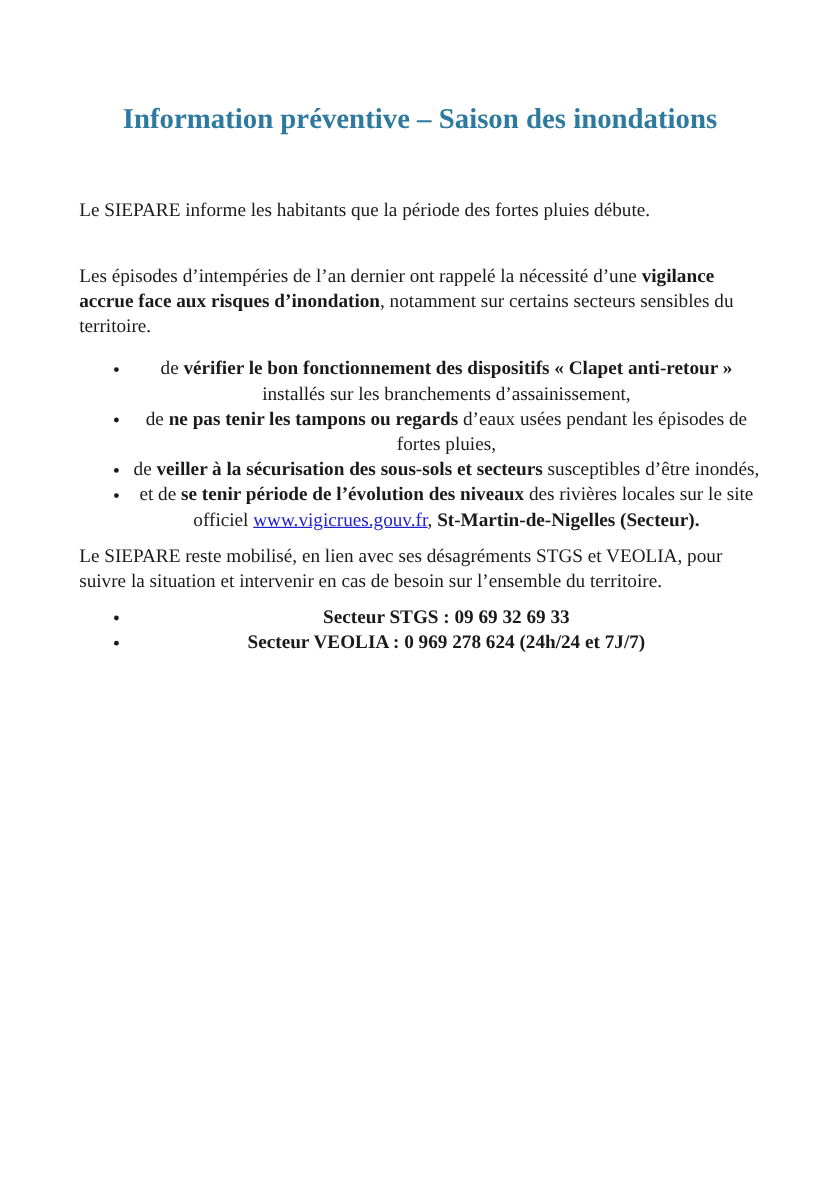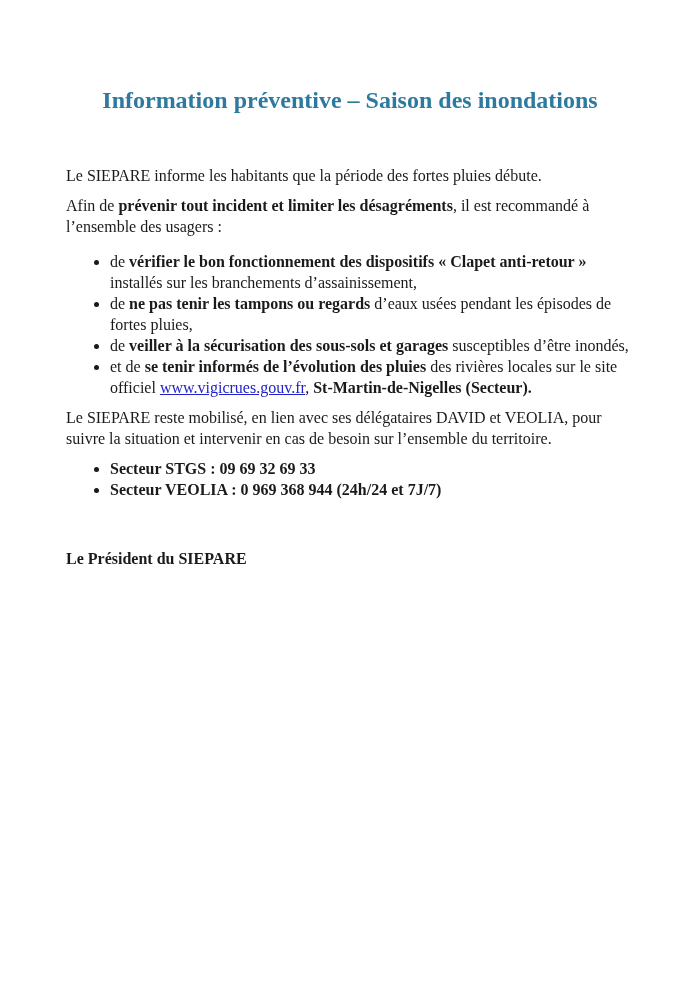--- a/index.html
+++ b/index.html
@@ -42,42 +42,42 @@
   .doc-body > :first-child { margin-top: 0; }
   .gap-none { margin-top: 0 !important; }
   .gap-md   { margin-top: 14px !important; }
   .gap-lg   { margin-top: 34px !important; }
   .gap-xl   { margin-top: 48px !important; }
   .para { margin: 9px 0 0 0; }
   ul.bullets {
     list-style: disc outside;
     padding: 0 0 0 44px;
     margin: 9px 0 0 0;
+    text-align: center;
   }
   ul.bullets li { margin: 0; padding: 0; }
   .b { font-weight: bold; }
   a.doc-link {
     color: var(--link-color);
     cursor: pointer;
   }
 </style>
 </head>
 <body>
 
 <div class="page">
   <h1 class="doc-title">Information préventive – Saison des inondations</h1>
   <div class="doc-body">
       <p class="para"><span>Le SIEPARE informe les habitants que la période des fortes pluies débute.</span></p>
-      <p class="para"><span>Afin de </span><span class="b">prévenir tout incident et limiter les désagréments</span><span>, il est recommandé à l’ensemble des usagers :</span></p>
+      <p class="para gap-lg"><span>Les épisodes d’intempéries de l’an dernier ont rappelé la nécessité d’une </span><span class="b">vigilance accrue face aux risques d’inondation</span><span>, notamment sur certains secteurs sensibles du territoire.</span></p>
       <ul class="bullets gap-md">
         <li><span>de </span><span class="b">vérifier le bon fonctionnement des dispositifs « Clapet anti-retour »</span><span> installés sur les branchements d’assainissement,</span></li>
         <li><span>de </span><span class="b">ne pas tenir les tampons ou regards</span><span> d’eaux usées pendant les épisodes de fortes pluies,</span></li>
-        <li><span>de </span><span class="b">veiller à la sécurisation des sous-sols et garages</span><span> susceptibles d’être inondés,</span></li>
-        <li><span>et de </span><span class="b">se tenir informés de l’évolution des pluies</span><span> des rivières locales sur le site officiel </span><a class="doc-link" href="#">www.vigicrues.gouv.fr</a><span>, </span><span class="b">St-Martin-de-Nigelles (Secteur).</span></li>
+        <li><span>de </span><span class="b">veiller à la sécurisation des sous-sols et secteurs</span><span> susceptibles d’être inondés,</span></li>
+        <li><span>et de </span><span class="b">se tenir période de l’évolution des niveaux</span><span> des rivières locales sur le site officiel </span><a class="doc-link" href="#">www.vigicrues.gouv.fr</a><span>, </span><span class="b">St-Martin-de-Nigelles (Secteur).</span></li>
       </ul>
-      <p class="para"><span>Le SIEPARE reste mobilisé, en lien avec ses délégataires DAVID et VEOLIA, pour suivre la situation et intervenir en cas de besoin sur l’ensemble du territoire.</span></p>
+      <p class="para"><span>Le SIEPARE reste mobilisé, en lien avec ses désagréments STGS et VEOLIA, pour suivre la situation et intervenir en cas de besoin sur l’ensemble du territoire.</span></p>
       <ul class="bullets">
         <li><span class="b">Secteur STGS : 09 69 32 69 33</span></li>
-        <li><span class="b">Secteur VEOLIA : 0 969 368 944 (24h/24 et 7J/7)</span></li>
+        <li><span class="b">Secteur VEOLIA : 0 969 278 624 (24h/24 et 7J/7)</span></li>
       </ul>
-      <p class="para gap-xl"><span class="b">Le Président du SIEPARE</span></p>
     </div>
 </div>
 
 </body></html>

